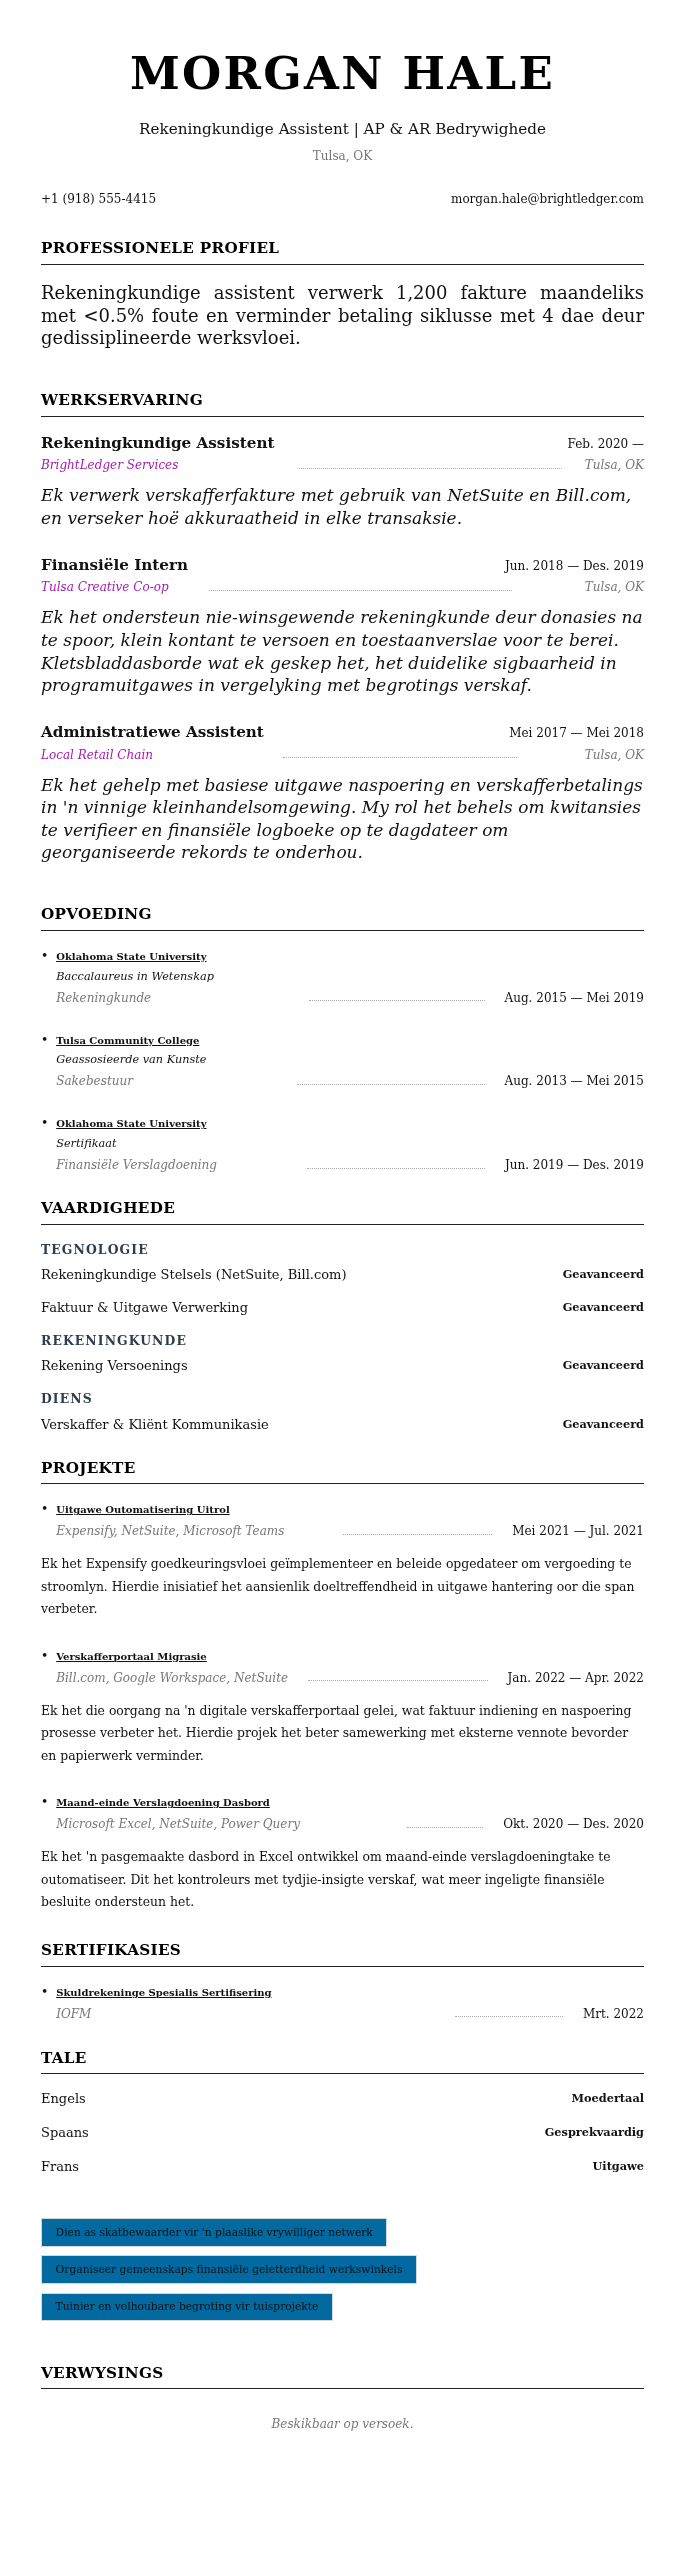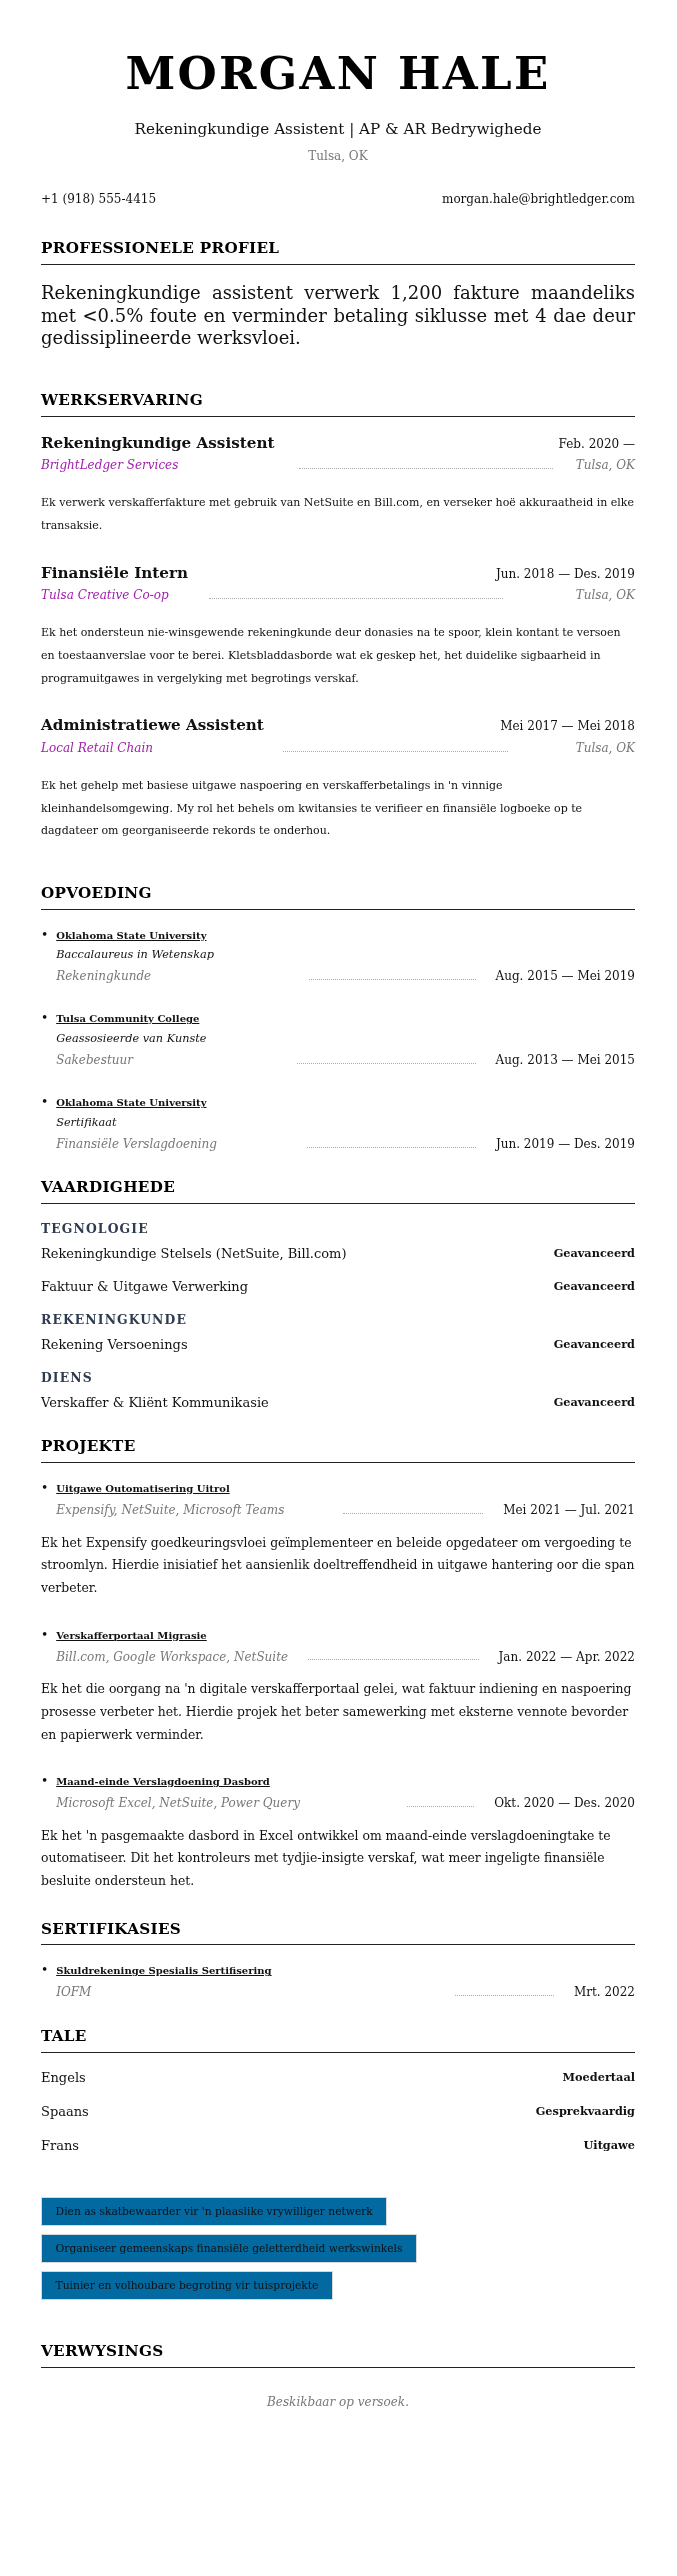--- a/index.html
+++ b/index.html
@@ -3,21 +3,21 @@
   <meta charset="utf-8">
   <style>
     * { box-sizing: border-box; margin: 0; padding: 0; }
     html, body { background: #ffffff; }
     body {
       width: 678px;
       font-family: "DejaVu Serif", serif;
       color: #111111;
       font-size: 12.4px;
     }
-    .page { padding: 0 43px 34px 41px; }
+    .page { padding: 0 34px 34px 41px; }
 
     
     .header { text-align: center; padding-top: 51px; }
     .name {
       font-size: 45px; font-weight: bold; letter-spacing: 2.3px; color: #000;
       line-height: 1;
     }
     .subtitle { font-size: 15.2px; margin-top: 24px; color: #111; }
     .location { font-size: 12px; margin-top: 11.3px; color: #777; }
     .contact-row {
@@ -42,21 +42,21 @@
     .job-title { font-size: 15.2px; font-weight: bold; flex: 0 0 auto; }
     .spacer { flex: 1 1 auto; }
     .date { font-size: 12px; flex: 0 0 auto; text-align: right; }
     .meta-row { display: flex; align-items: flex-end; margin-top: 6.8px; }
     .meta-left { font-style: italic; color: #a21caf; font-size: 12px; flex: 0 0 auto; }
     .meta-right { font-style: italic; color: #777; font-size: 12px; flex: 0 0 auto; }
     .leader {
       flex: 1 1 auto; border-bottom: 0.6px dotted #aaa; margin: 0 22.6px 3.4px 22.6px;
       height: 0.6px; min-width: 22.6px;
     }
-    .desc { font-size: 11px; line-height: 22.6px; margin-top: 20px; }
+    .desc { font-size: 17px; line-height: 22.6px; margin-top: 12px; font-style: italic; }
 
     
     .bitem { margin-bottom: 27px; }
     .bitem-head { display: flex; align-items: baseline; }
     .bullet { width: 15.2px; font-size: 12.4px; flex: 0 0 15.2px; }
     .bitem-title { font-size: 10px; font-weight: bold; text-decoration: underline; }
     .bitem-sub { padding-left: 15.2px; }
     .degree { font-style: italic; font-size: 11.3px; margin-top: 6.8px; color: #111; }
     .field-row { display: flex; align-items: flex-end; margin-top: 8px; }
     .field { font-style: italic; color: #777; font-size: 12px; flex: 0 0 auto; }

